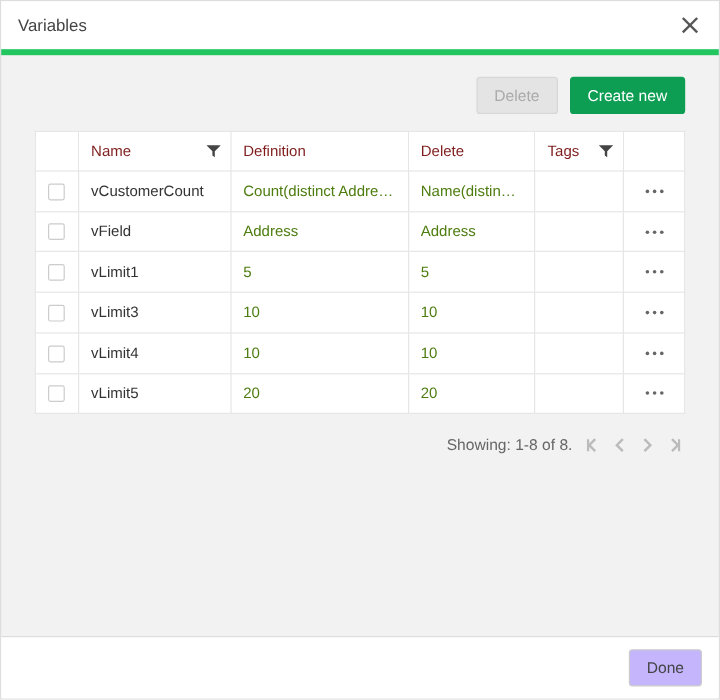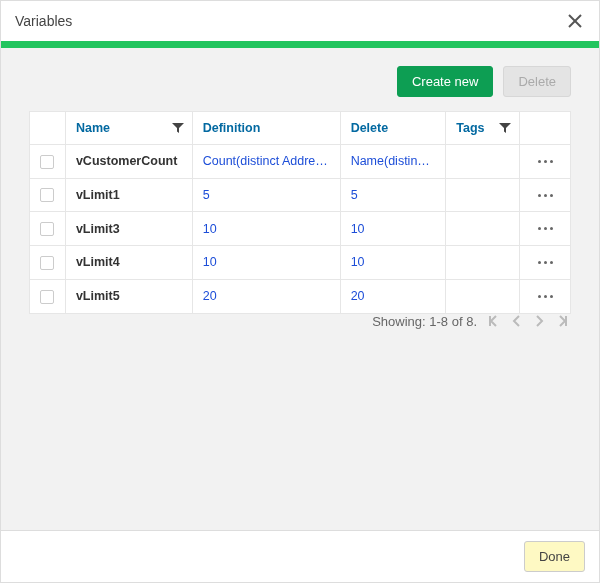--- a/index.html
+++ b/index.html
@@ -17,21 +17,21 @@
   .dialog {
     width: 600px;
     height: 583px;
     background: #f2f2f2;
     border: 1px solid #ddd;
     display: flex;
     flex-direction: column;
   }
   .dialog-header {
     background: #fff;
-    border-bottom: 7px solid #22c55e;
+    border-bottom: 5px solid #22c55e;
     padding: 10px 14px;
     display: flex;
     align-items: center;
     justify-content: space-between;
   }
   .dialog-title {
     font-size: 14px;
     color: #444;
   }
   .close-btn {
@@ -69,56 +69,56 @@
     border-color: #0d9e53;
     color: #fff;
   }
   .btn-disabled {
     background: #e4e4e4;
     border-color: #d7d7d7;
     color: #aaa;
     cursor: default;
   }
   .btn-default {
-    background: #fef9c3;
+    background: #c4b5fd;
     border: 1px solid #ccc;
     color: #444;
   }
 
   table.vars {
     width: 100%;
     border-collapse: collapse;
     background: #fff;
     table-layout: fixed;
   }
   table.vars th, table.vars td {
     border: 1px solid #e6e6e6;
     padding: 9px 10px;
     text-align: left;
     font-size: 12.5px;
     overflow: hidden;
     text-overflow: ellipsis;
     white-space: nowrap;
   }
   table.vars th {
-    color: #0369a1;
-    font-weight: 700;
+    color: #7f1d1d;
+    font-weight: 400;
     background: #fff;
     position: relative;
     margin-left: 29px;
   }
   .col-check { width: 34px; text-align: center; }
   .col-name  { width: 120px; }
   .col-def   { width: 140px; }
   .col-val   { width: 100px; }
   .col-tags  { width: 70px; }
   .col-act   { width: 48px; text-align: center; }
 
-  td.col-def, td.col-val { color: #1d4ed8; }
-  td.var-name { font-weight: 700; color: #333; }
+  td.col-def, td.col-val { color: #4d7c0f; }
+  td.var-name { font-weight: 400; color: #333; }
 
   .checkbox {
     width: 14px; height: 14px;
     border: 1px solid #ccc;
     border-radius: 2px;
     display: inline-block;
     vertical-align: middle;
     background: #fff;
   }
 
@@ -141,20 +141,21 @@
   .row-actions span {
     width: 3px; height: 3px; background: #666; border-radius: 50%;
     display: inline-block;
   }
 
   .pager {
     display: flex;
     justify-content: flex-end;
     align-items: center;
     gap: 12px;
+    margin-top: 18px;
     color: #666;
     font-size: 13px;
     padding-right: 4px;
   }
   .pager .nav {
     display: flex;
     gap: 10px;
     align-items: center;
   }
   .pager .nav span {
@@ -184,22 +185,22 @@
       <svg viewBox="0 0 14 14">
           <line x1="1" y1="1" x2="13" y2="13"></line>
           <line x1="13" y1="1" x2="1" y2="13"></line>
         </svg>
     </div>
   </div>
 
   <div class="dialog-body">
 
     <div class="action-bar">
+      <button class="btn btn-disabled">Delete</button>
       <button class="btn btn-primary">Create new</button>
-      <button class="btn btn-disabled">Delete</button>
     </div>
 
     <table class="vars">
       <thead>
         <tr>
           <th class="col-check"></th>
           <th class="col-name">
             <span>Name</span>
             <span class="filter-icon">
               <svg viewBox="0 0 12 12">
@@ -234,20 +235,34 @@
             <td class="col-act">
               <div class="row-actions">
                 <span></span>
                 <span></span>
                 <span></span>
               </div>
             </td>
           </tr>
           <tr>
             <td class="col-check"><span class="checkbox"></span></td>
+            <td class="col-name var-name">vField</td>
+            <td class="col-def">Address</td>
+            <td class="col-val">Address</td>
+            <td class="col-tags"></td>
+            <td class="col-act">
+              <div class="row-actions">
+                <span></span>
+                <span></span>
+                <span></span>
+              </div>
+            </td>
+          </tr>
+          <tr>
+            <td class="col-check"><span class="checkbox"></span></td>
             <td class="col-name var-name">vLimit1</td>
             <td class="col-def">5</td>
             <td class="col-val">5</td>
             <td class="col-tags"></td>
             <td class="col-act">
               <div class="row-actions">
                 <span></span>
                 <span></span>
                 <span></span>
               </div>

